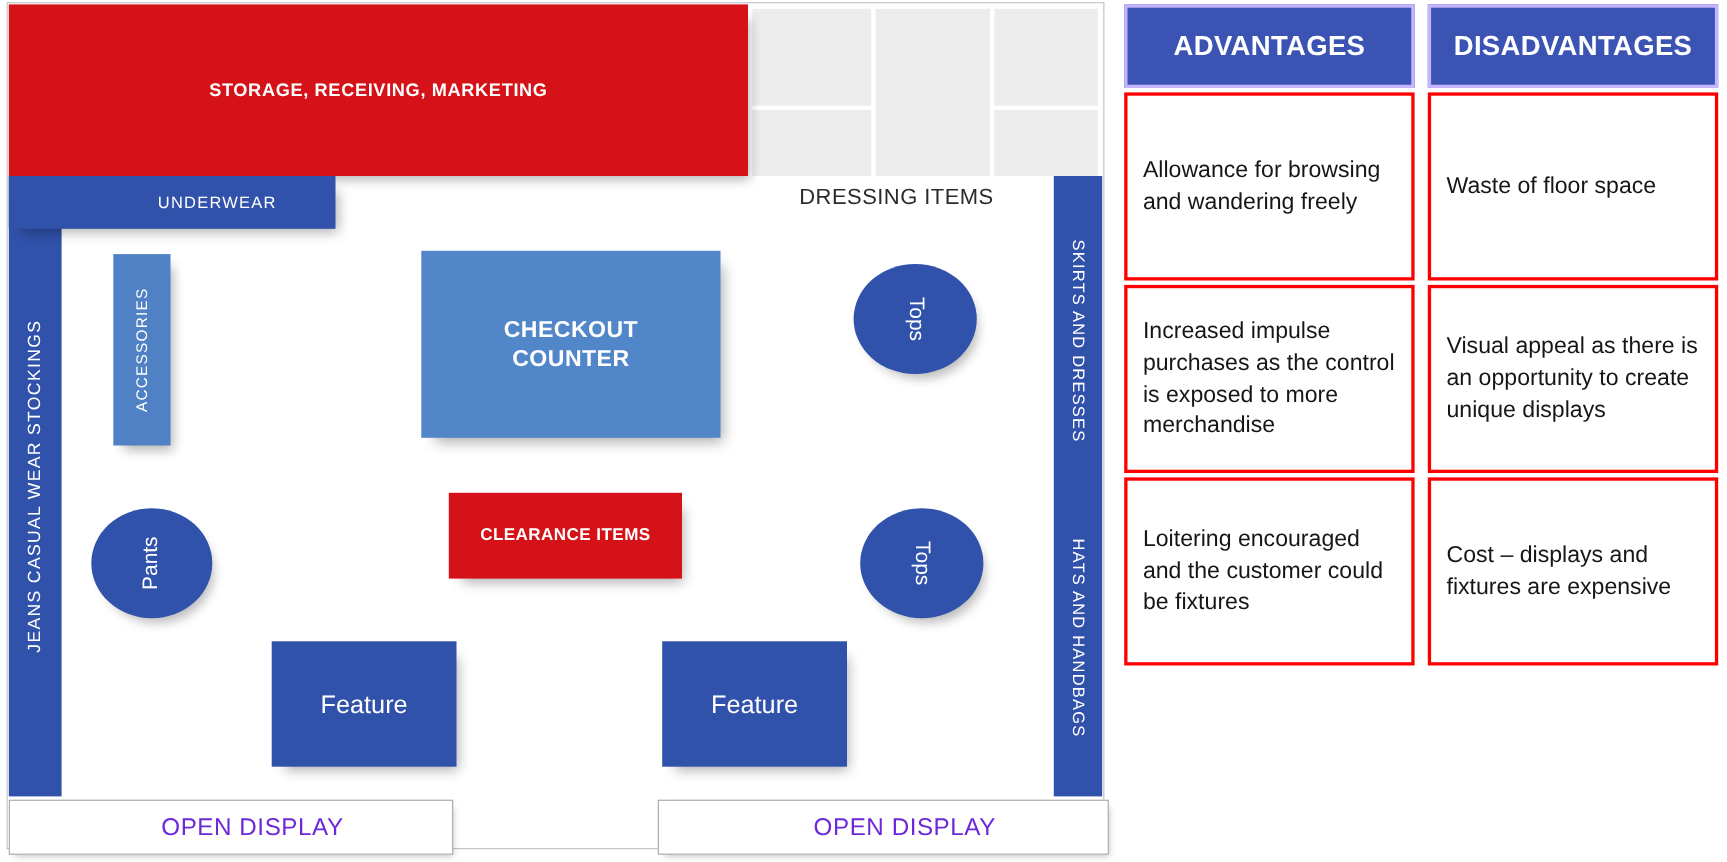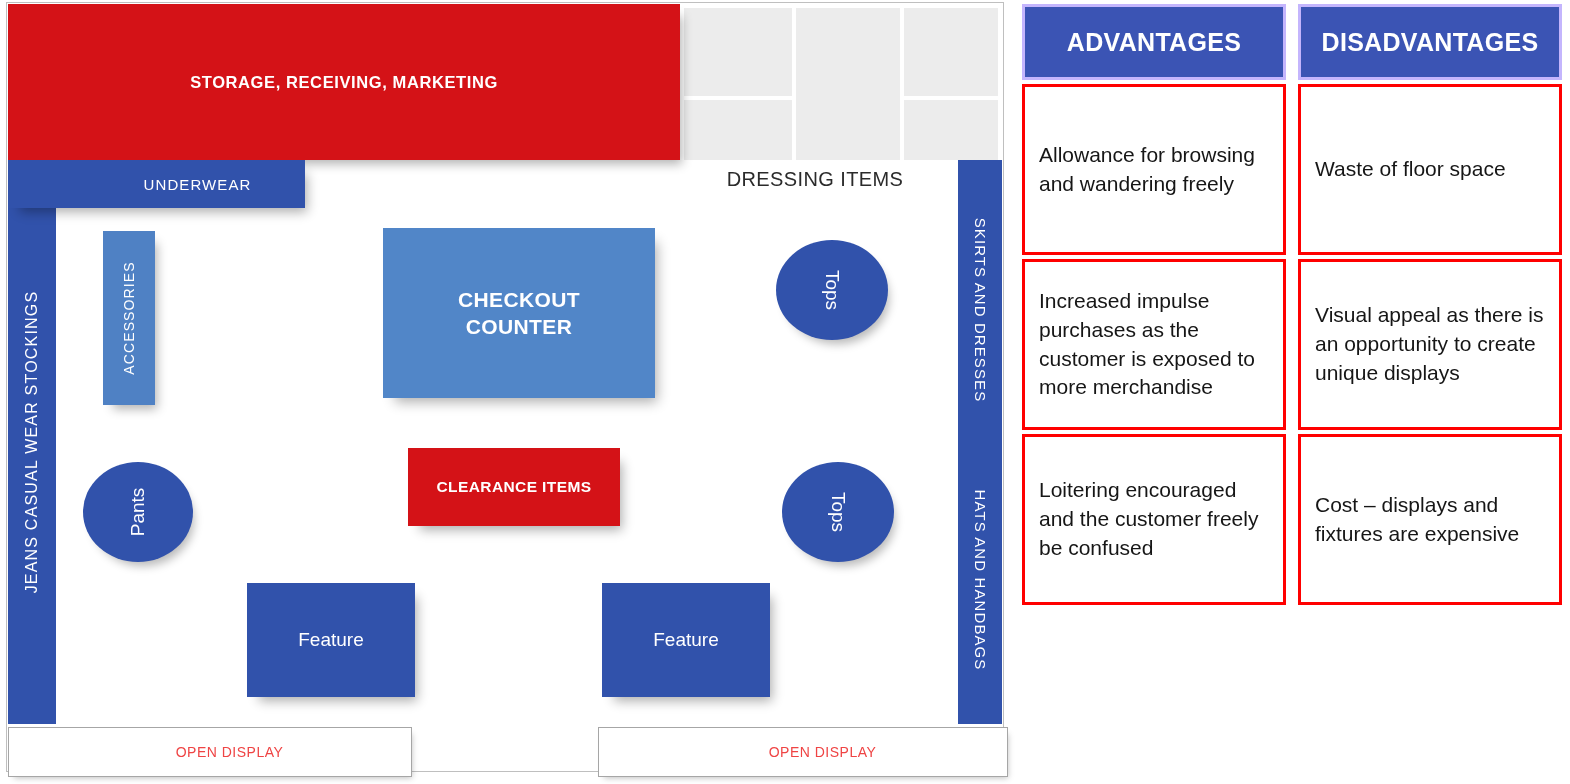--- a/index.html
+++ b/index.html
@@ -235,41 +235,41 @@
     width: 168px;
     height: 114px;
     background: #3152ab;
     display: flex;
     align-items: center;
     justify-content: center;
     box-shadow: 7px 9px 11px -5px rgba(0,0,0,0.32);
   }
   .feature .lbl {
     color: #ffffff;
-    font-size: 19px;
+    font-size: 23px;
   }
   .feature.f1 { left: 247px; }
   .feature.f2 { left: 602px; }
 
   
   .opendisplay {
     position: absolute;
     top: 727px;
     height: 50px;
     background: #ffffff;
     border: 1px solid #a6a6a6;
     box-sizing: border-box;
     display: flex;
     align-items: center;
     justify-content: center;
     box-shadow: 3px 4px 6px -3px rgba(0,0,0,0.25);
   }
   .opendisplay .lbl {
-    font-size: 14px;
-    color: #ef4444;
+    font-size: 22px;
+    color: #6d28d9;
     letter-spacing: 0.5px;
     margin-left: 39px;
   }
   .opendisplay.od1 { left: 8px; width: 404px; }
   .opendisplay.od2 { left: 598px; width: 410px; }
 
   
   #compare-table {
     position: absolute;
     left: 1022px;
@@ -393,28 +393,28 @@
     </div>
 
     <div class="td">
       <span class="lbl">Allowance for browsing and wandering freely</span>
     </div>
     <div class="td">
       <span class="lbl">Waste of floor space</span>
     </div>
 
     <div class="td">
-      <span class="lbl">Increased impulse purchases as the customer is exposed to more merchandise</span>
+      <span class="lbl">Increased impulse purchases as the control is exposed to more merchandise</span>
     </div>
 
     <div class="td">
       <span class="lbl">Visual appeal as there is an opportunity to create unique displays</span>
     </div>
     <div class="td">
-      <span class="lbl">Loitering encouraged and the customer freely be confused</span>
+      <span class="lbl">Loitering encouraged and the customer could be fixtures</span>
     </div>
 
     <div class="td">
       <span class="lbl">Cost – displays and fixtures are expensive</span>
     </div>
 
   </div>
 
 </div>
 

